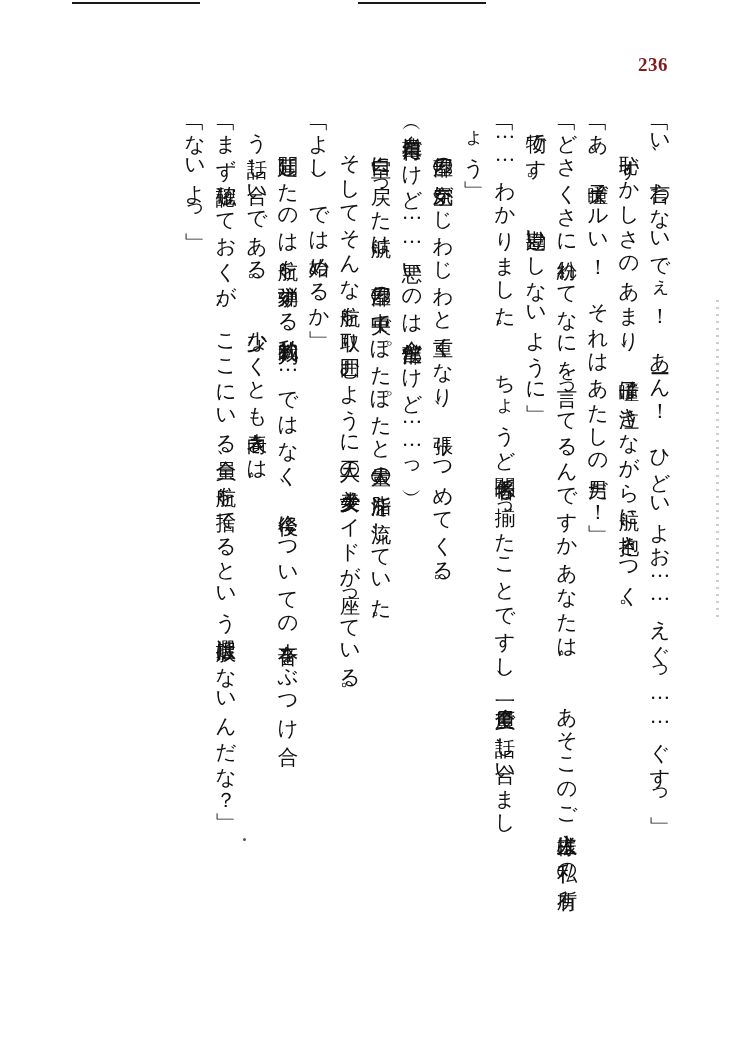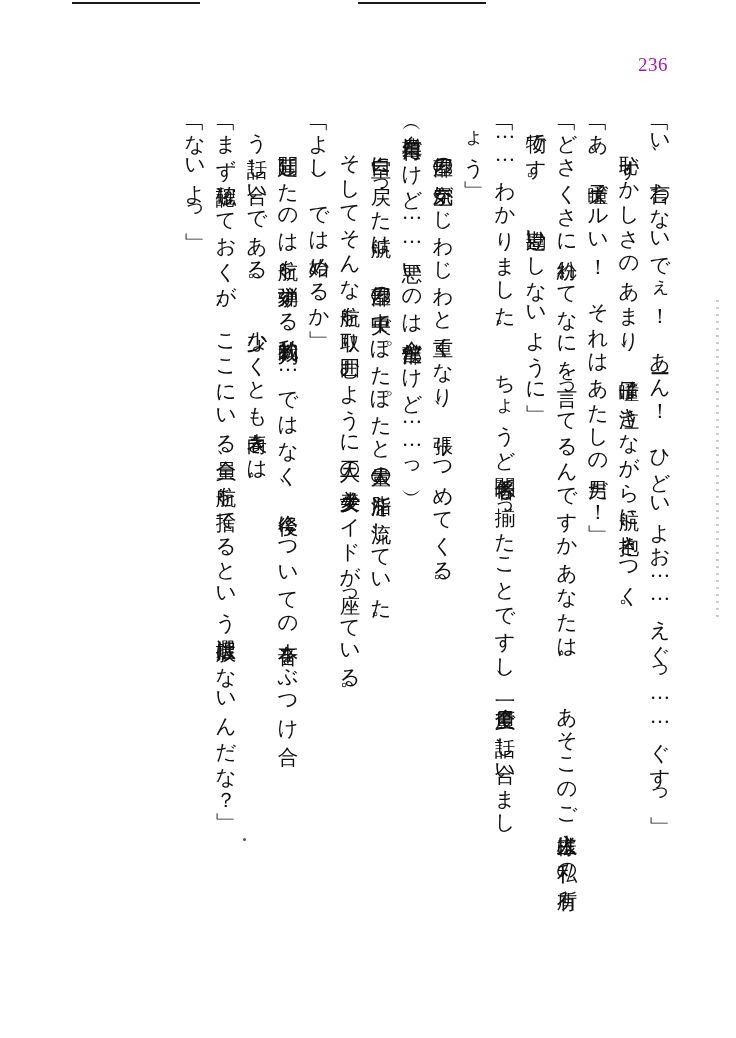--- a/index.html
+++ b/index.html
@@ -46,21 +46,22 @@
       transparent 2px, transparent 7px
     );
     opacity: .75;
   }
   .page-number {
     position: absolute;
     top: 54px;
     right: 68px;
     font-size: 19px;
     letter-spacing: .5px;
-    color: #a21caf;
+    color: #7f1d1d;
+    font-weight: bold;
   }
   
   .vtext {
     position: absolute;
     top: 118px;
     right: 66px;
     height: 820px;
     width: 600px;
     display: flex;
     flex-direction: row-reverse;

